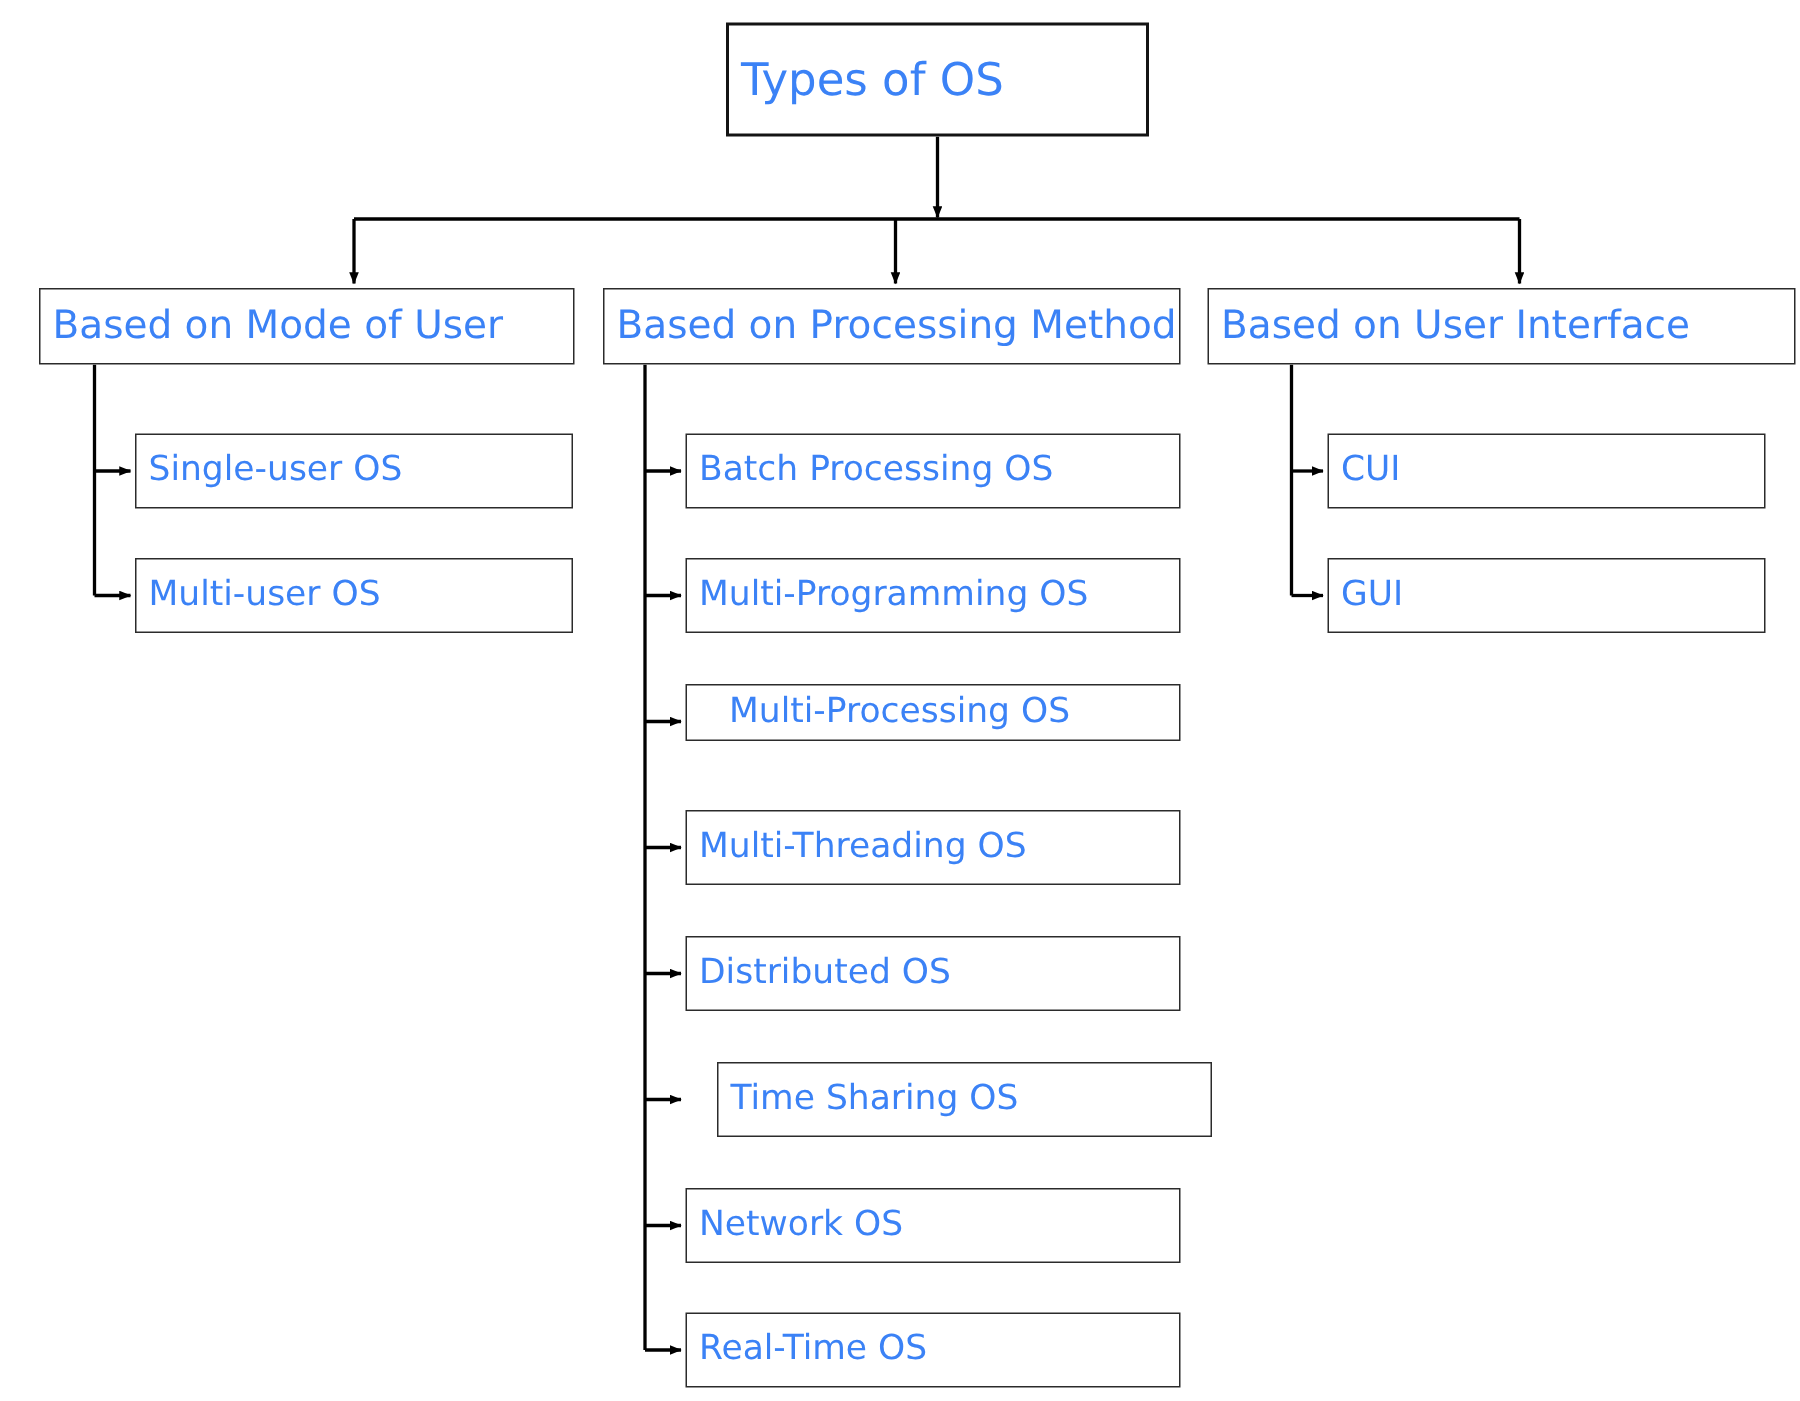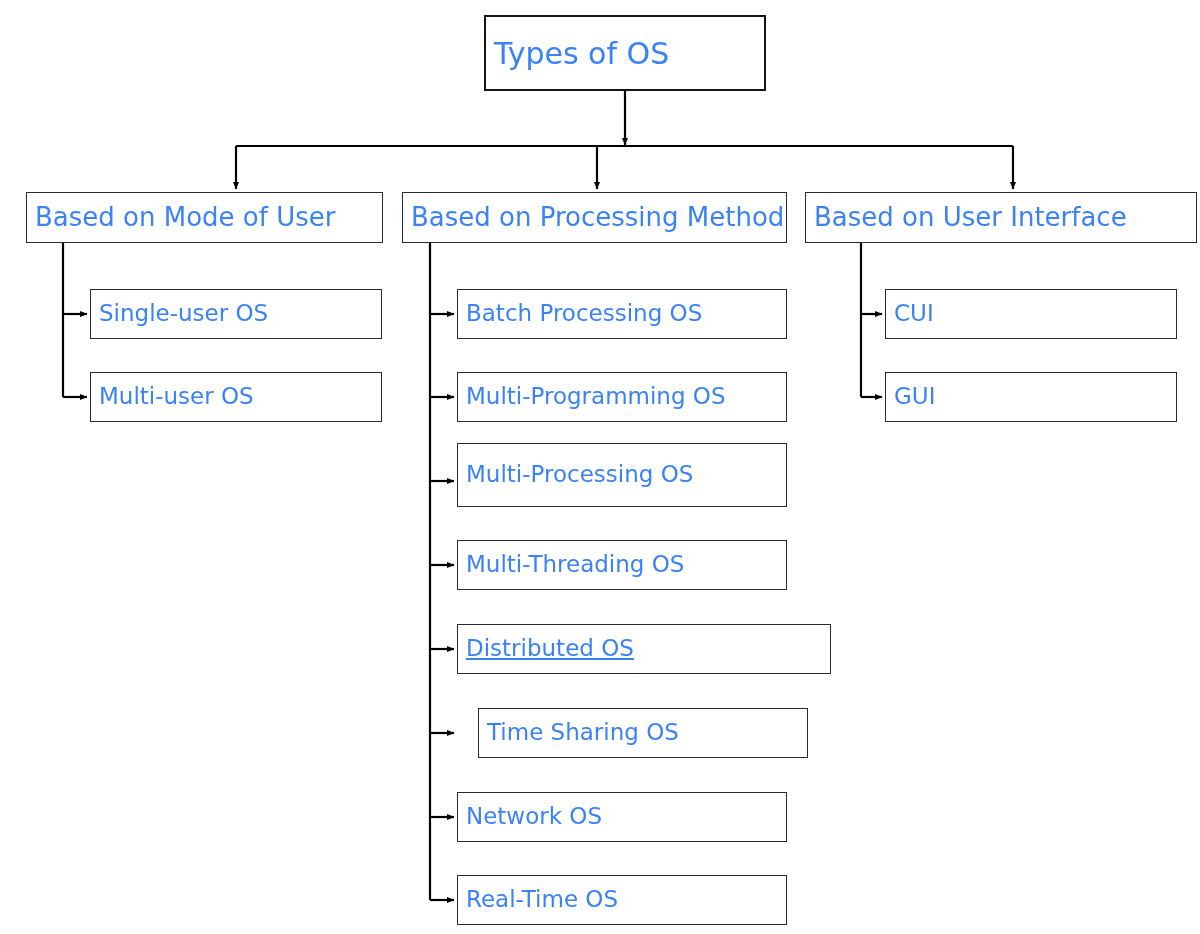--- a/index.html
+++ b/index.html
@@ -108,27 +108,27 @@
 
   <div class="node category" style="left: 402px; top: 192px; width: 385px; height: 51px;">
     <span class="node-label">Based on Processing Method</span>
   </div>
   <div class="node leaf" style="left: 457px; top: 289px; width: 330px; height: 50px;">
     <span class="node-label">Batch Processing OS</span>
   </div>
   <div class="node leaf" style="left: 457px; top: 372px; width: 330px; height: 50px;">
     <span class="node-label">Multi-Programming OS</span>
   </div>
-  <div class="node leaf" style="left: 457px; top: 443px; width: 330px; height: 64px;">
+  <div class="node leaf" style="left: 457px; top: 456px; width: 330px; height: 38px; padding-left: 20px;">
     <span class="node-label">Multi-Processing OS</span>
   </div>
   <div class="node leaf" style="left: 457px; top: 540px; width: 330px; height: 50px;">
     <span class="node-label">Multi-Threading OS</span>
   </div>
-  <div class="node leaf" style="left: 457px; top: 624px; width: 374px; height: 50px; text-decoration: underline;">
+  <div class="node leaf" style="left: 457px; top: 624px; width: 330px; height: 50px;">
     <span class="node-label">Distributed OS</span>
   </div>
   <div class="node leaf" style="left: 457px; top: 708px; width: 330px; height: 50px; margin-left: 21px;">
     <span class="node-label">Time Sharing OS</span>
   </div>
   <div class="node leaf" style="left: 457px; top: 792px; width: 330px; height: 50px;">
     <span class="node-label">Network OS</span>
   </div>
   <div class="node leaf" style="left: 457px; top: 875px; width: 330px; height: 50px;">
     <span class="node-label">Real-Time OS</span>

